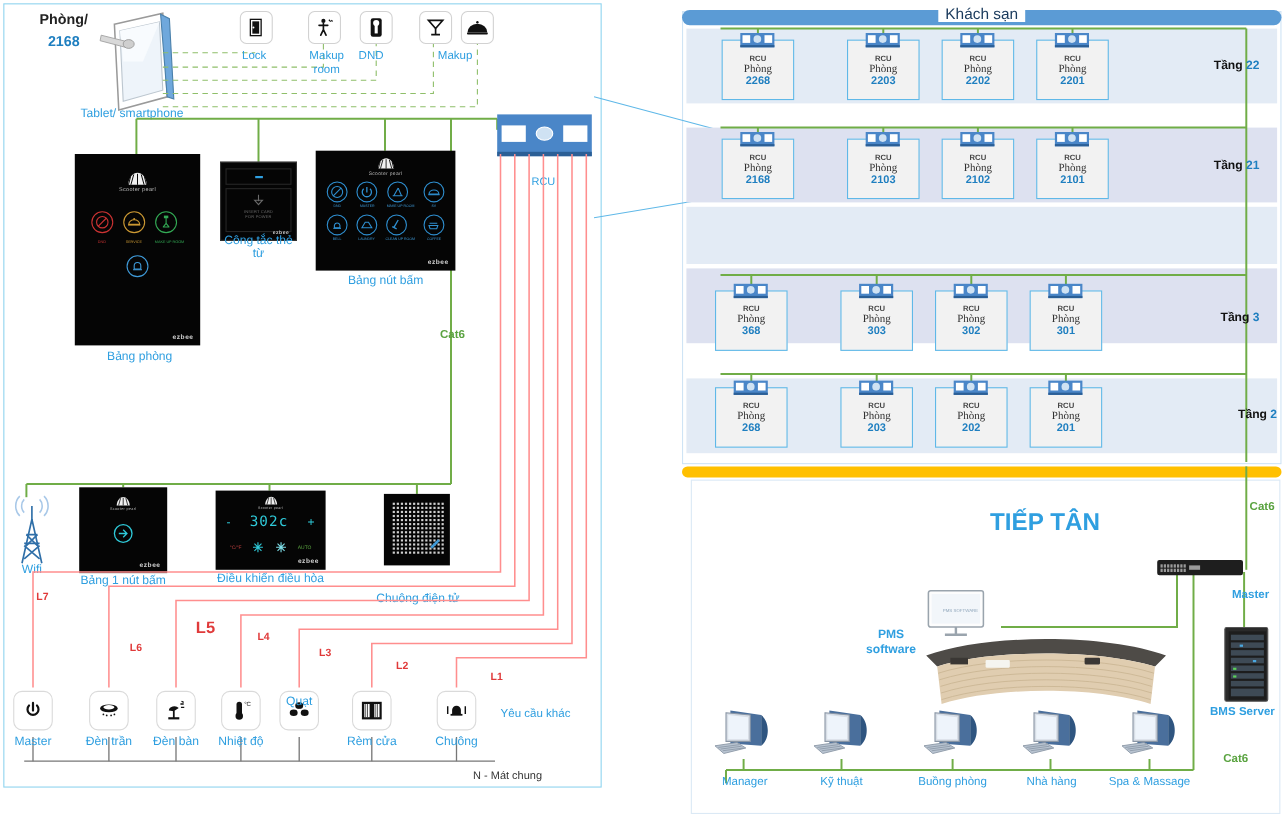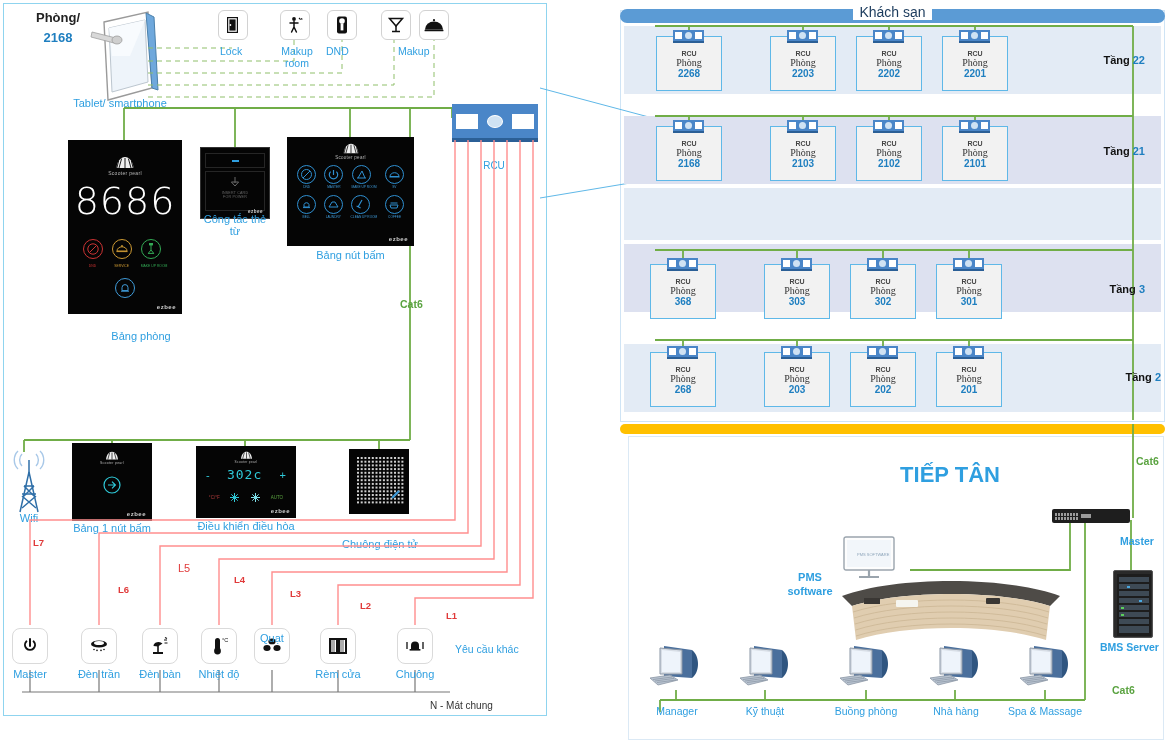--- a/index.html
+++ b/index.html
@@ -207,21 +207,20 @@
     <svg width="20" height="14" viewBox="0 0 20 14" style="display:block;margin:0 auto;">
       <g fill="#f0f0f0">
           <path d="M10,1 C6,1 2,5 1.5,12 L18.5,12 C18,5 14,1 10,1 Z"></path>
         </g>
       <g stroke="#050505" stroke-width="0.9">
           <path d="M10,2 V12 M6.6,2.6 L4,12 M13.4,2.6 L16,12 M3.6,5 L1.8,12 M16.4,5 L18.2,12"></path>
         </g>
     </svg>
   </div>
   <div class="brand" style="font-size:5px;">Scooter pearl</div>
-  <div class="bignum">8686</div>
   <div style="display:flex; justify-content:space-around; margin:16px 10px 0 10px;">
     <div>
       <div class="minicirc" style="border-color:#cc3333;">
         <svg width="18" height="18" viewBox="0 0 18 18" style="position:absolute;left:0;top:0;">
             <circle cx="9" cy="9" r="5.2" fill="none" stroke="#cc3333" stroke-width="1"></circle>
             <path d="M5.4,12.6 L12.6,5.4" stroke="#cc3333" stroke-width="1"></path>
           </svg>
       </div>
       <div class="mclab" style="color:#cc3333;">DND</div>
     </div>
@@ -250,21 +249,21 @@
       <div class="minicirc" style="border-color:#3f9ad8;">
         <svg width="18" height="18" viewBox="0 0 18 18" style="position:absolute;left:0;top:0;">
             <path d="M6,11.6 V8.6 A3,3 0 0 1 12,8.6 V11.6 Z" fill="none" stroke="#3f9ad8" stroke-width="1"></path>
             <path d="M5,12.2 H13" stroke="#3f9ad8" stroke-width="1"></path>
           </svg>
       </div>
     </div>
   </div>
   <div class="ezbee">ezbee</div>
 </div>
-<div class="devcap" style="left:84px; top:318px; width:114px;margin-top:12px;">Bảng phòng</div>
+<div class="devcap" style="left:70px; top:318px; width:114px;">Bảng phòng</div>
 
 <div class="dev" id="cardsw">
   <div style="margin:5px 4px 0 4px; height:15px; border:1px solid #262626; display:flex; align-items:center; justify-content:center;">
     <span style="width:7px;height:2px;background:#2f9fe0;display:block;"></span>
   </div>
   <div style="margin:3px 4px 0 4px; height:40px; border:1px solid #262626; text-align:center; padding-top:4px;">
     <svg width="16" height="13" viewBox="0 0 16 13" style="display:block;margin:0 auto;">
         <path d="M8,1 V7 M4.4,6 L8,10 L11.6,6 Z" stroke="#6a6a6a" stroke-width="1" fill="none"></path>
       </svg>
     <div style="color:#6a6a6a; font-size:3.6px; margin-top:2px; letter-spacing:.2px;">INSERT CARD</div>
@@ -639,21 +638,21 @@
       <path d="M99,670 V692"></path>
       <path d="M160,670 V692"></path>
     <path d="M219,670 V692"></path>
       <path d="M272,670 V692"></path>
       <path d="M338,670 V692"></path>
     <path d="M415,670 V692"></path>
   </g>
 </svg>
 <div style="position:absolute; left:33px; top:537px; color:#e03a3a; font-size:9.5px; font-weight:bold;">L7</div>
 <div style="position:absolute; left:118px; top:549px; color:#e03a3a; font-size:9.5px; font-weight:bold;margin-top:35px;">L6</div>
-<div style="position:absolute; left:178px; top:562px; color:#e03a3a; font-size:11px; font-weight:normal;">L5</div>
+<div style="position:absolute; left:178px; top:562px; color:#e03a3a; font-size:15px; font-weight:bold;">L5</div>
 <div style="position:absolute; left:234px; top:574px; color:#e03a3a; font-size:9.5px; font-weight:bold;">L4</div>
 <div style="position:absolute; left:290px; top:588px; color:#e03a3a; font-size:9.5px; font-weight:bold;">L3</div>
 <div style="position:absolute; left:360px; top:600px; color:#e03a3a; font-size:9.5px; font-weight:bold;">L2</div>
 <div style="position:absolute; left:446px; top:610px; color:#e03a3a; font-size:9.5px; font-weight:bold;">L1</div>
 <div style="position:absolute; left:430px; top:700px; color:#333; font-size:10px;">N - Mát chung</div>
 <div style="position:absolute; left:455px; top:643px; color:#2f9fe0; font-size:10.5px;">Yêu cầu khác</div>
 
 <div class="ctrl" style="left:12px; top:628px;">
   <span>
       <svg width="20" height="20" viewBox="0 0 20 20">

